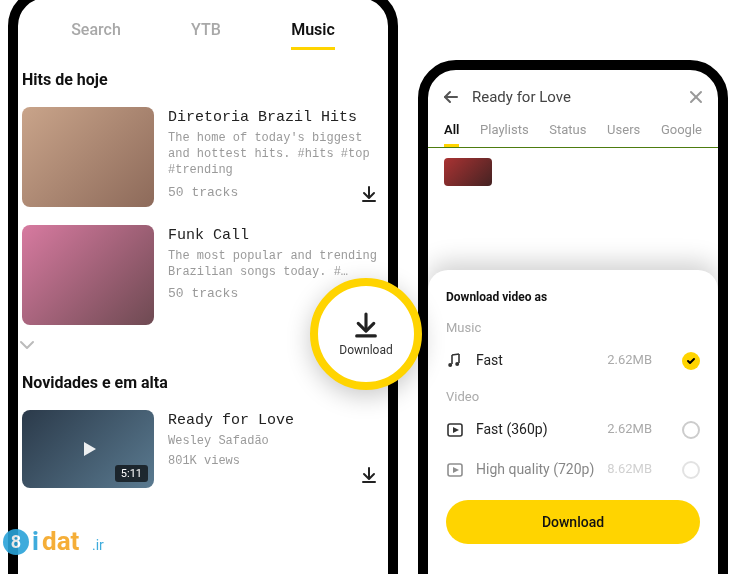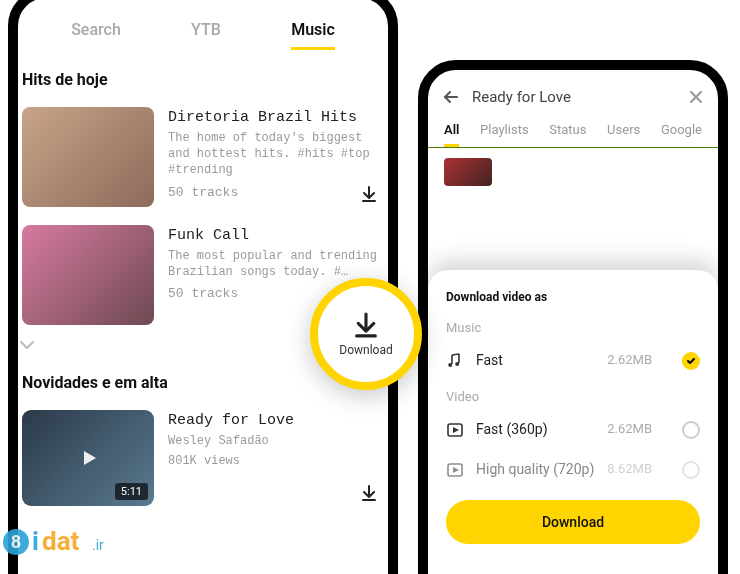--- a/index.html
+++ b/index.html
@@ -50,21 +50,21 @@
   }
   .thumb {
     flex: 0 0 132px;
     height: 100px;
     border-radius: 8px;
     background: linear-gradient(135deg, #c9a48a, #8d6a5a);
     position: relative;
     overflow: hidden;
   }
   .thumb.pink { background: linear-gradient(135deg, #d77aa0, #6e4a52); }
-  .thumb.video { background: linear-gradient(135deg, #2b3a4a, #5a7a90); flex-basis: 132px; height: 96px; border-radius: 9px; }
+  .thumb.video { background: linear-gradient(135deg, #2b3a4a, #5a7a90); flex-basis: 132px; height: 78px; }
   .badge {
     position: absolute;
     right: 6px; bottom: 6px;
     background: rgba(0,0,0,.65);
     color: #fff;
     font-size: 11px;
     padding: 2px 6px;
     border-radius: 3px;
   }
   .play-ov {

